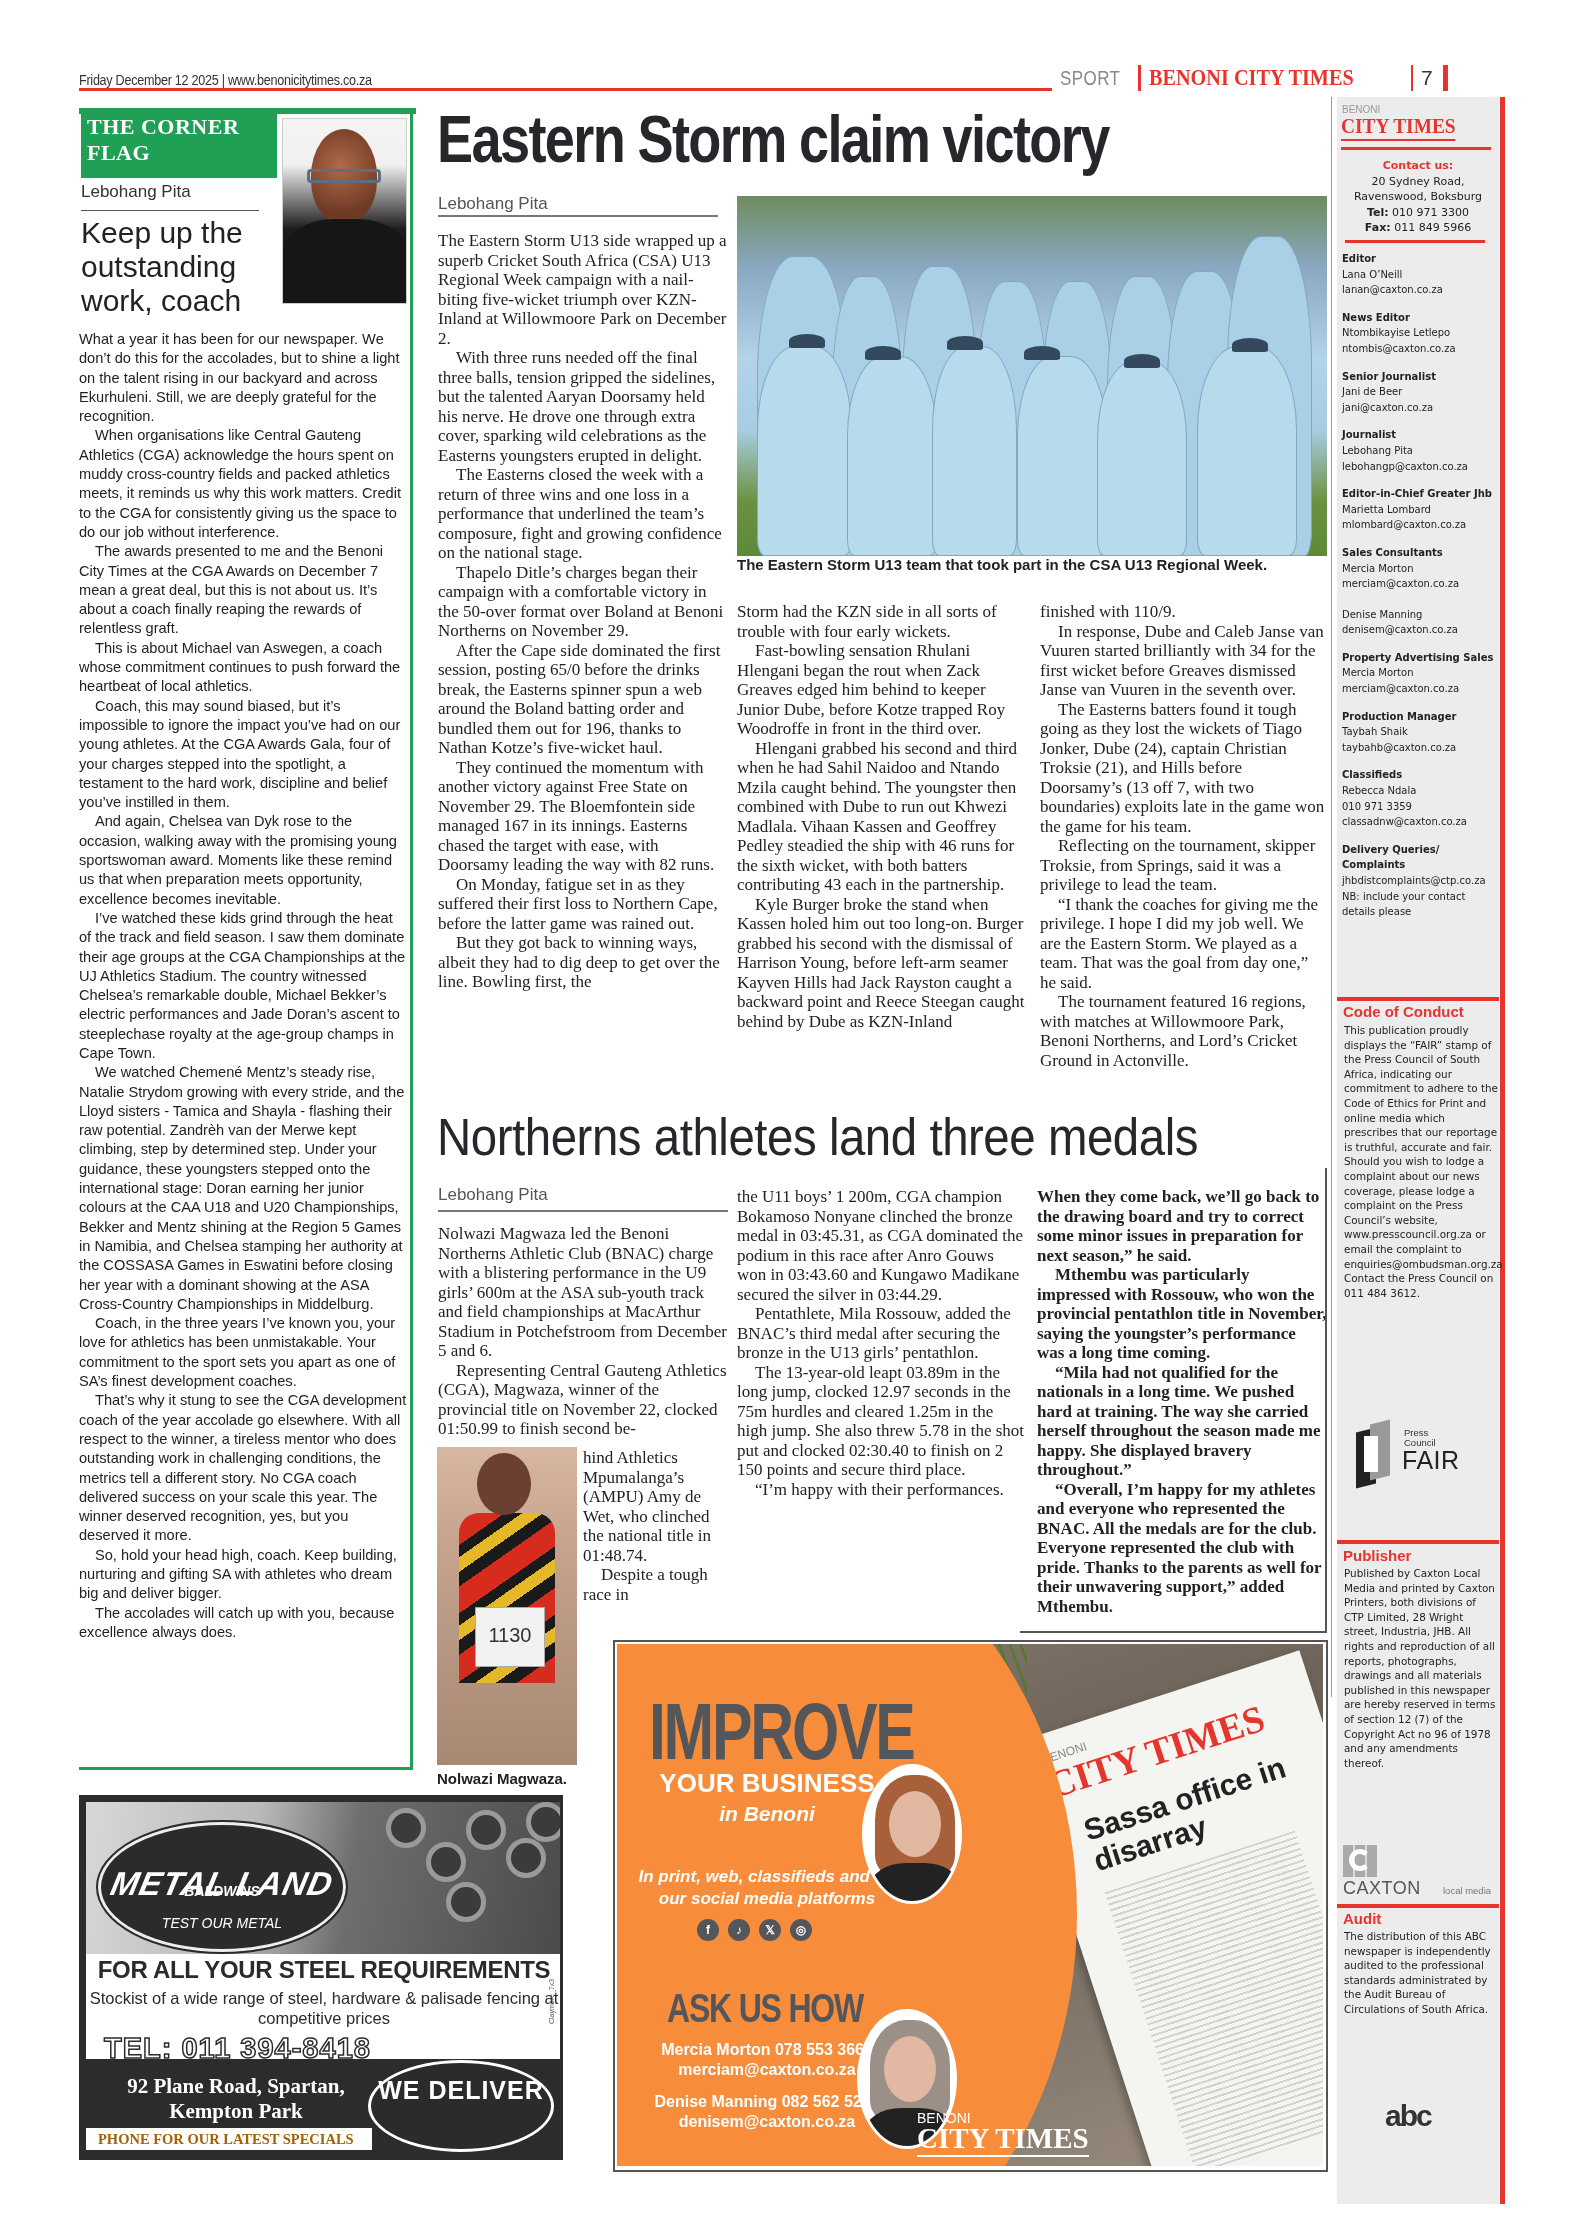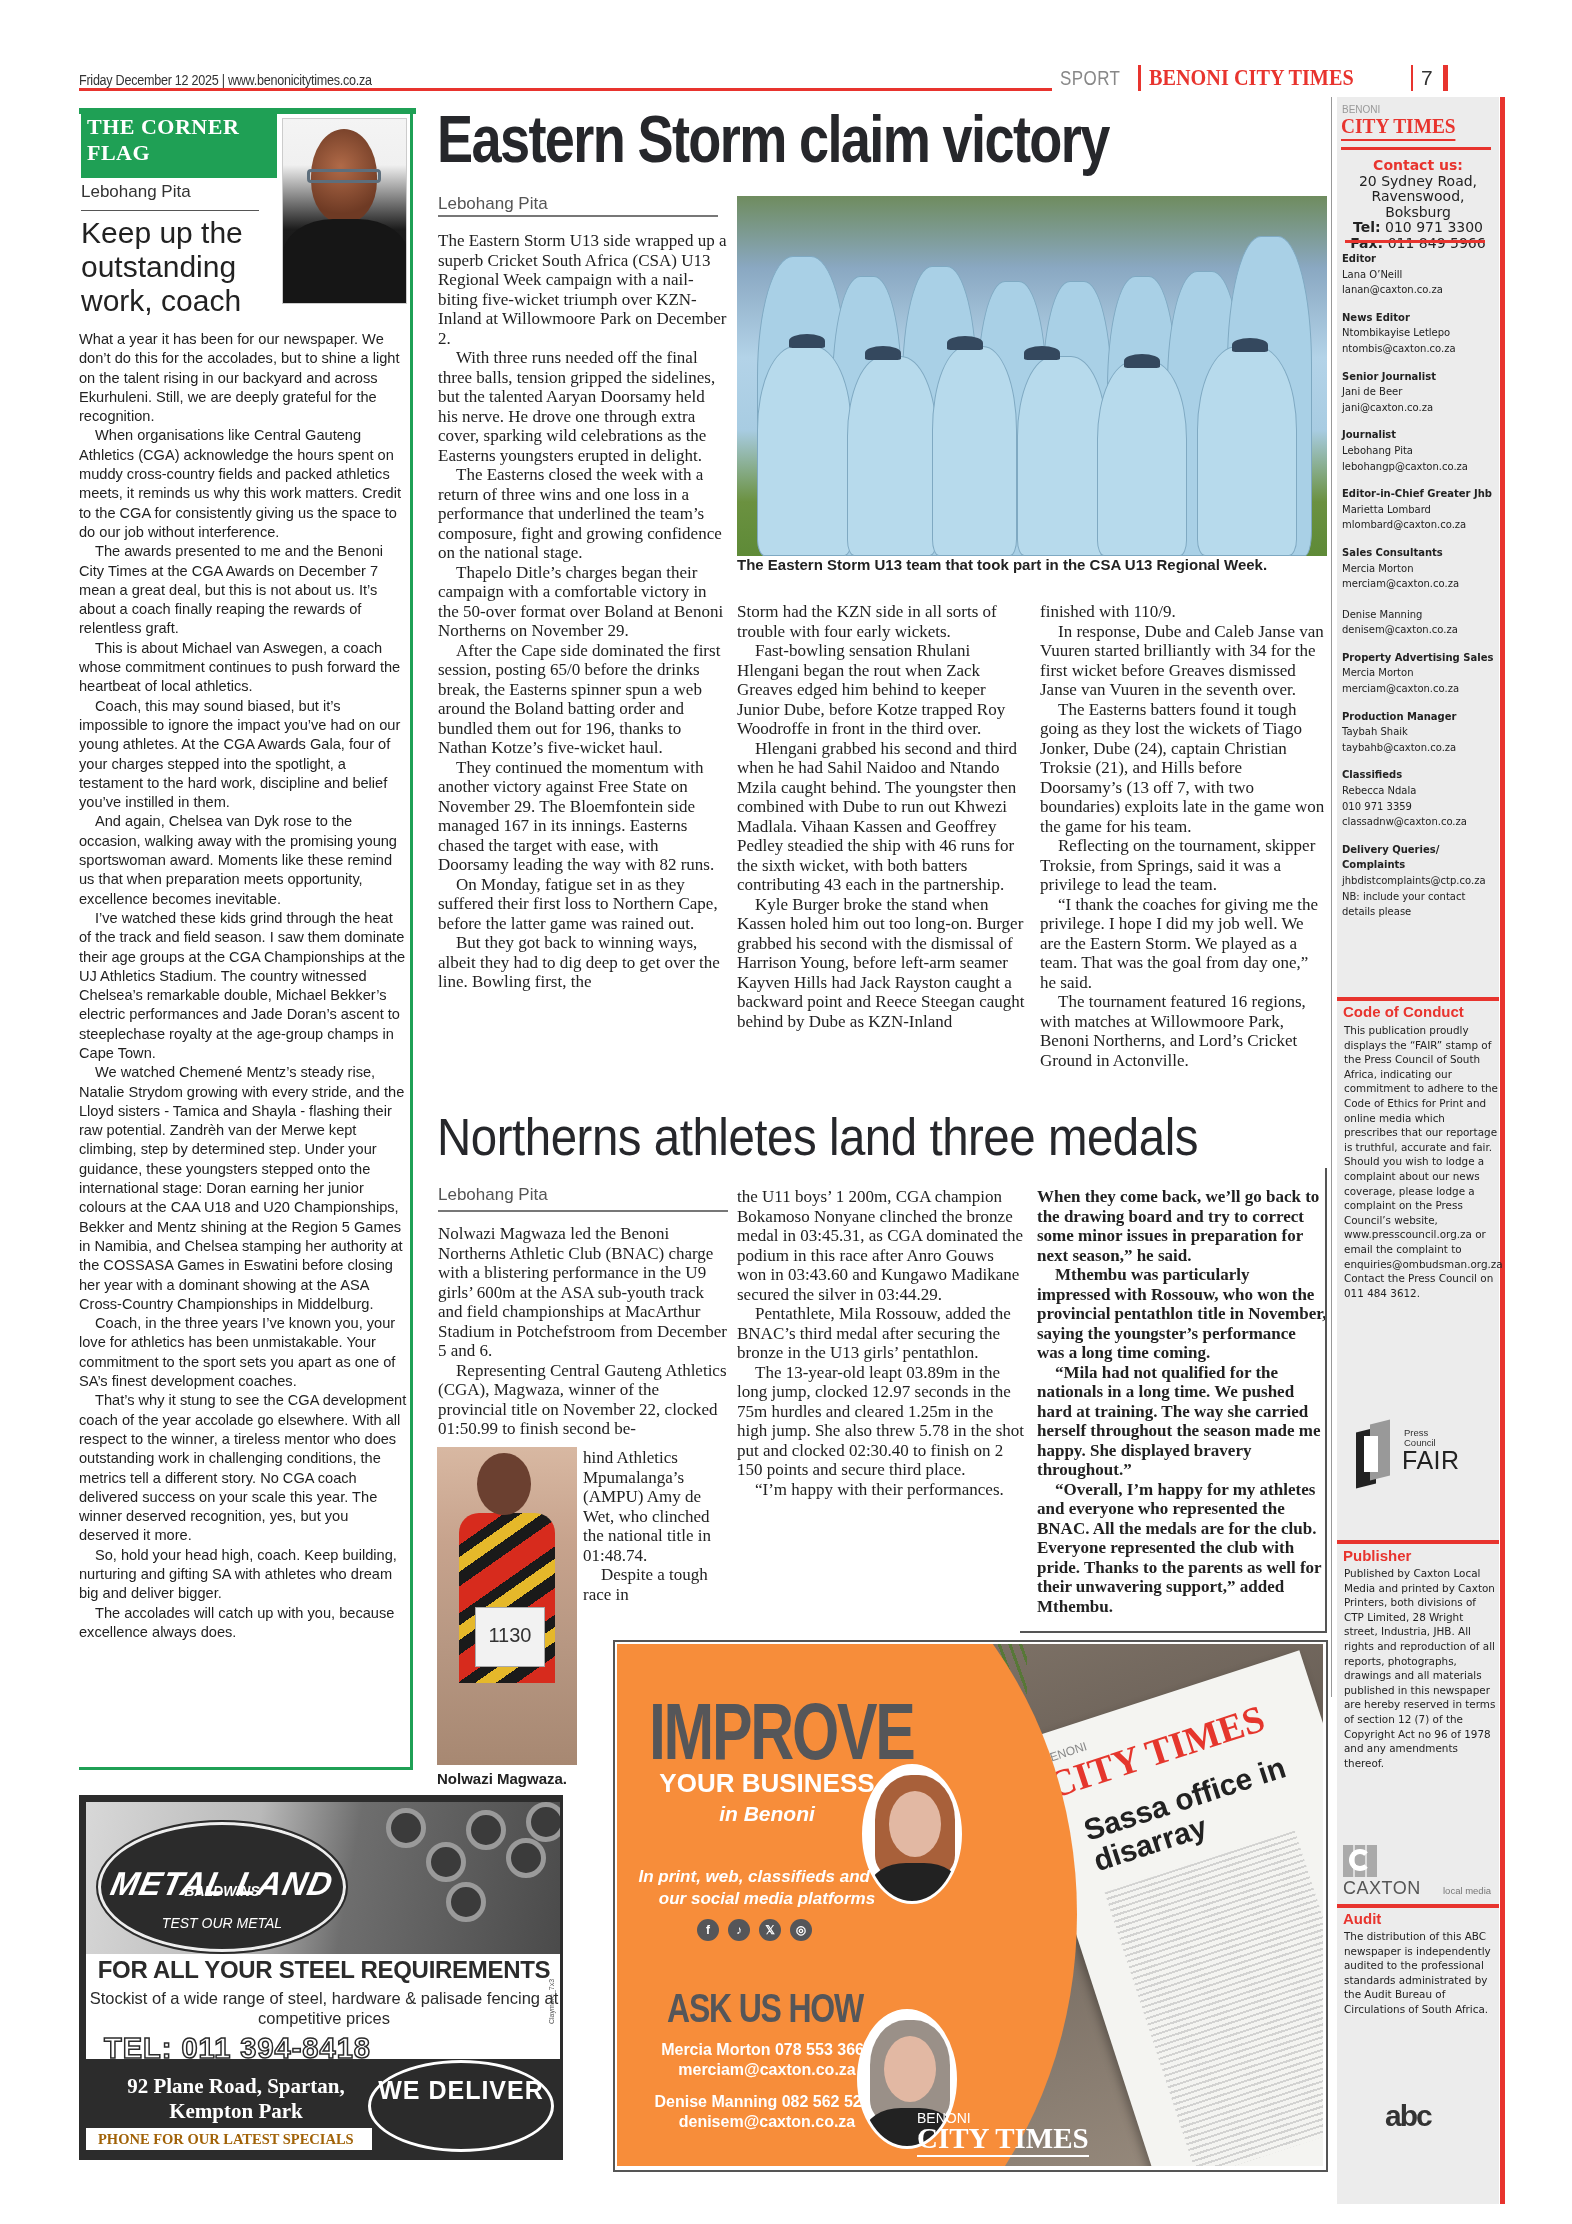--- a/index.html
+++ b/index.html
@@ -111,21 +111,21 @@
   .ad-logo-benoni { position: absolute; left: 300px; top: 466px; font-family: "Liberation Sans", sans-serif; font-size: 14px; color: #fff; }
   .ad-logo-city { position: absolute; left: 300px; top: 478px; font-family: "Liberation Serif", serif; font-weight: bold; font-size: 29px; color: #fff; border-bottom: 2px solid #fff; white-space: nowrap; }
 
   
   .sb { left: 1337px; top: 97px; width: 162px; height: 2107px; background: #ececec; }
   .sb-vline { left: 1331px; top: 97px; width: 1px; height: 1600px; background: #999; }
   .sb-benoni { left: 1342px; top: 104px; font-family: "Liberation Sans", sans-serif; font-size: 10px; color: #999; }
   .sb-city { left: 1341px; top: 113px; font-family: "Liberation Serif", serif; font-weight: bold; font-size: 22px; color: #e8342e; white-space: nowrap; transform: scaleX(0.88); transform-origin: left; border-bottom: 2px solid #e8342e; }
   .sb-rule { left: 1341px; top: 147px; width: 150px; height: 3px; background: #e8342e; }
   .sb-rule2 { left: 1345px; top: 240px; width: 140px; height: 3px; background: #e8342e; }
-  .sb-contact { left: 1337px; top: 158px; width: 162px; text-align: center; font-family: "DejaVu Sans", sans-serif; font-size: 14px; line-height: 15.6px; color: #222; }
+  .sb-contact { left: 1337px; top: 158px; width: 162px; text-align: center; font-family: "DejaVu Sans", sans-serif; font-size: 11px; line-height: 15.6px; color: #222; }
   .sb-contact .lbl { color: #e8342e; font-weight: bold; }
   .sb-staff { left: 1342px; top: 251px; width: 155px; font-family: "DejaVu Sans", sans-serif; font-size: 10px; line-height: 15.6px; color: #222; }
   .sb-staff .role { font-weight: bold; }
   .sb-staff .grp { margin-bottom: 12px; }
   .sb-sec-rule { position: absolute; left: 1337px; width: 162px; height: 4px; background: #e8342e; }
   .sb-sec-title { position: absolute; left: 1343px; font-family: "Liberation Sans", sans-serif; font-weight: bold; font-size: 15px; color: #e8342e; }
   .sb-sec-body { position: absolute; left: 1344px; width: 155px; font-family: "DejaVu Sans", sans-serif; font-size: 10.4px; line-height: 14.6px; color: #222; }
   .fair-logo { left: 1356px; top: 1418px; width: 130px; height: 78px; }
   .fair-mark { position: absolute; left: 0; top: 0; width: 40px; height: 74px; }
   .fair-mark .a { position: absolute; left: 0; top: 12px; width: 20px; height: 56px; background: #222; transform: skewY(-14deg); }

